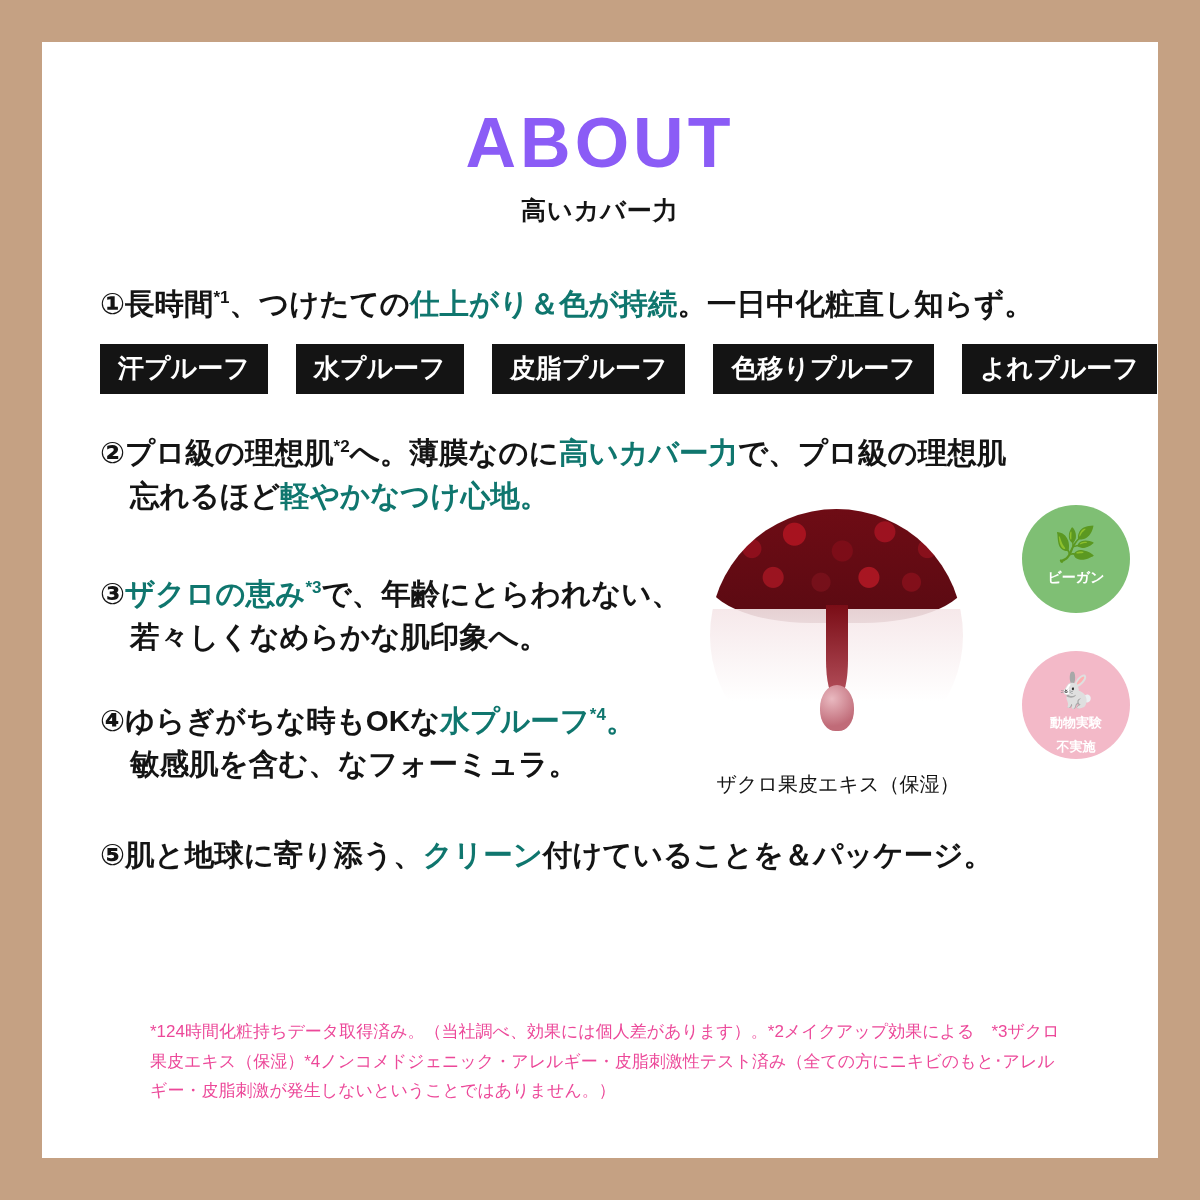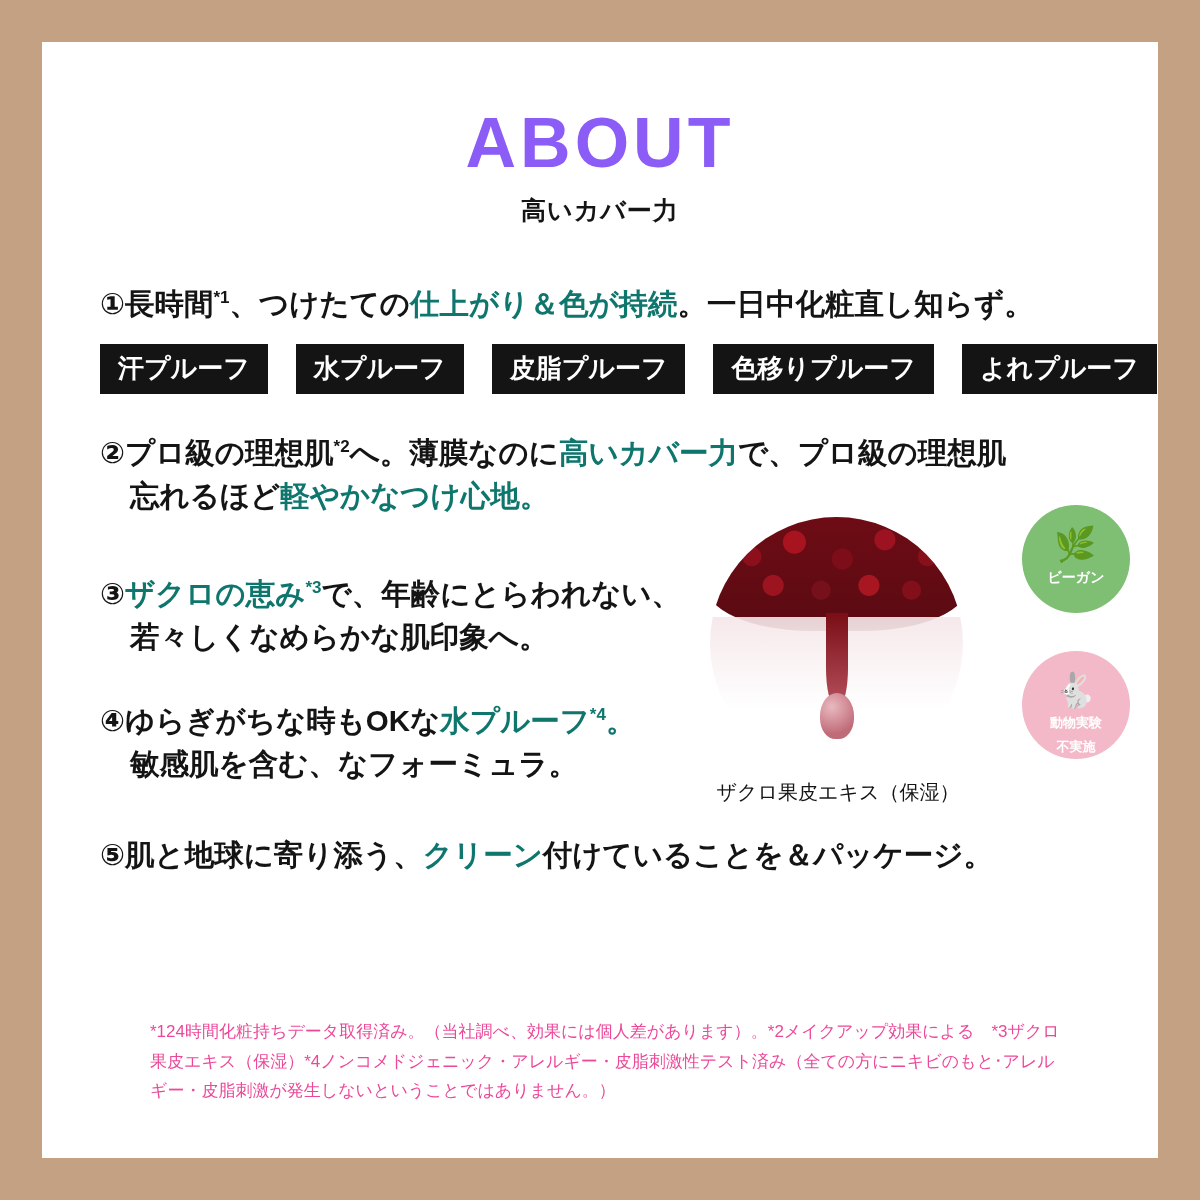--- a/index.html
+++ b/index.html
@@ -95,21 +95,21 @@
   .visual {
     position: absolute;
     right: 28px;
     top: 218px;
     width: 420px;
     height: 300px;
   }
   .photo-wrap {
     position: absolute;
     left: 0;
-    top: 16px;
+    top: 8px;
     width: 253px;
     height: 253px;
   }
   .photo {
     width: 253px;
     height: 253px;
     border-radius: 50%;
     overflow: hidden;
     position: relative;
     background: #ffffff;

